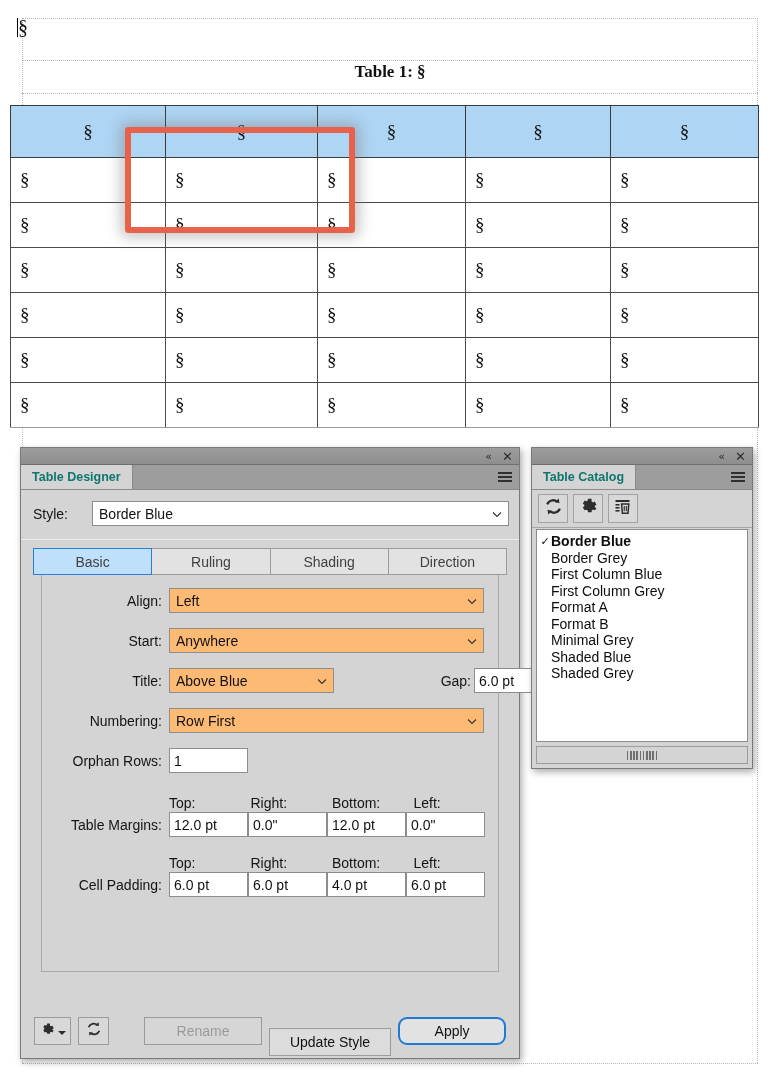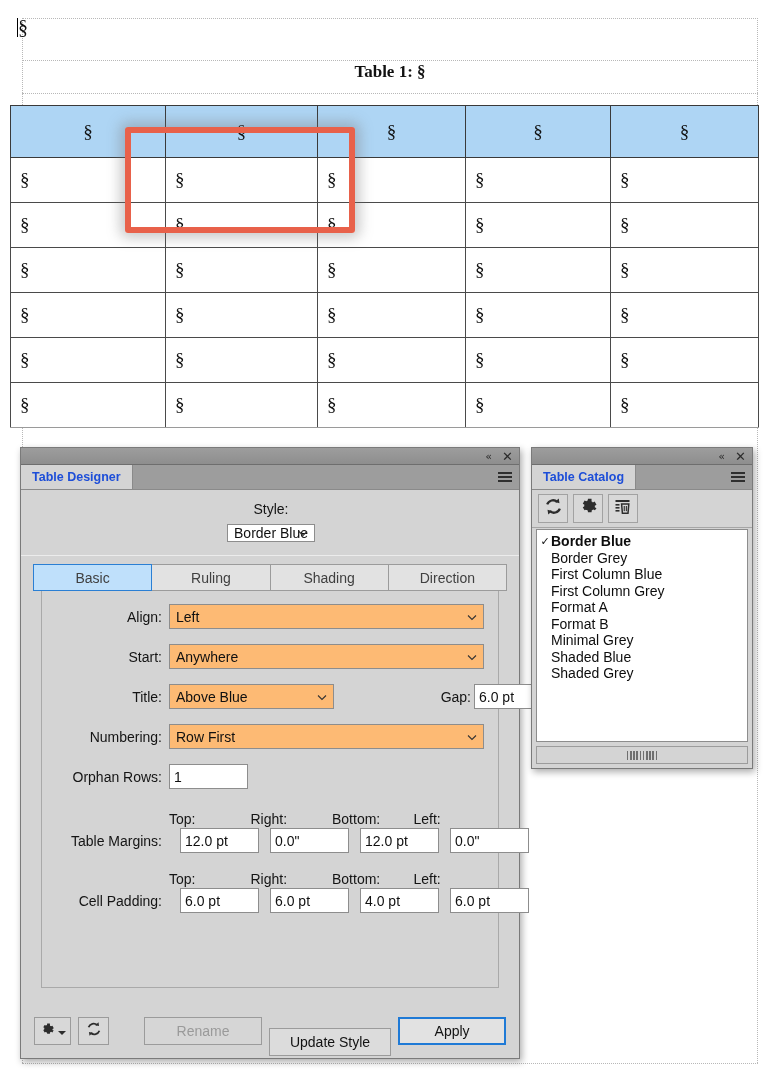--- a/index.html
+++ b/index.html
@@ -130,42 +130,41 @@
     background: #9d9d9d;
     display: flex; align-items: stretch;
     border-bottom: 1px solid #8a8a8a;
     position: relative;
   }
   .panel-tab {
     background: #d4d4d4;
     padding: 0 11px;
     display: flex; align-items: center;
     font-size: 12.5px; font-weight: bold;
-    color: #1d4ed8;
+    color: #0f766e;
     border-right: 1px solid #8a8a8a;
   }
   .panel-tabrow .menu-burger {
     margin-left: auto;
     display: flex; align-items: center;
     padding: 0 7px;
     color: #2b2b2b;
   }
   .burger-lines { width: 14px; }
   .burger-lines i {
     display: block; height: 1.6px; background: #2f2f2f; margin: 2.3px 0;
   }
 
   
   #designer { left: 20px; top: 447px; width: 500px; height: 612px; }
 
   .style-row {
     display: flex; align-items: center;
     padding: 11px 10px 13px 12px;
-    gap: 7px;
-    flex-direction: column;
+    gap: 24px;
   }
   .lbl { font-size: 14px; color: #141414; white-space: nowrap; }
 
   .combo {
     flex: 1;
     height: 25px;
     background: #ffffff;
     border: 1px solid #8d8d8d;
     display: flex; align-items: center;
     padding: 0 6px;
@@ -228,21 +227,21 @@
     gap: 7px;
   }
   .frow .lbl { width: 112px; text-align: right; flex: none; }
 
   .mrow { margin-bottom: 6px; }
   .mgrid-heads {
     display: flex; gap: 11px; margin-left: 119px; margin-bottom: 1px;
   }
   .mgrid-heads span { width: 79px; font-size: 14px; color: #141414; }
   .mgrid-fields {
-    display: flex; gap: 11px; align-items: center;
+    display: flex; align-items: center;
   }
   .mgrid-fields .lbl { width: 112px; text-align: right; flex: none; margin-right: 7px;}
   .mgrid-fields .field { width: 79px; flex: none; }
 
   .btnbar {
     position: absolute;
     left: 0; right: 0; bottom: 0;
     height: 54px;
     display: flex; align-items: center;
     padding: 0 13px;
@@ -260,21 +259,21 @@
     border: 1px solid #9b9b9b;
     background: #dcdcdc;
     display: flex; align-items: center; justify-content: center;
     font-size: 14px; color: #121212;
     padding: 0 10px;
   }
   .gbtn.disabled { color: #9a9a9a; background: #d6d6d6; }
   .gbtn.primary { border: 2px solid #1f7ad6; background: #e2e2e2; }
   #btn-rename { width: 120px; margin-left: 28px; }
   #btn-update { width: 125px; margin-top: 22px; }
-  #btn-apply  { width: 110px; }
+  #btn-apply  { width: 110px; border-radius: 9px; }
 
   
   #catalog { left: 531px; top: 447px; width: 222px; height: 322px; }
 
   .cat-toolbar {
     height: 38px;
     background: #d4d4d4;
     display: flex; align-items: center;
     padding: 0 6px; gap: 5px;
     border-bottom: 1px solid #a6a6a6;

